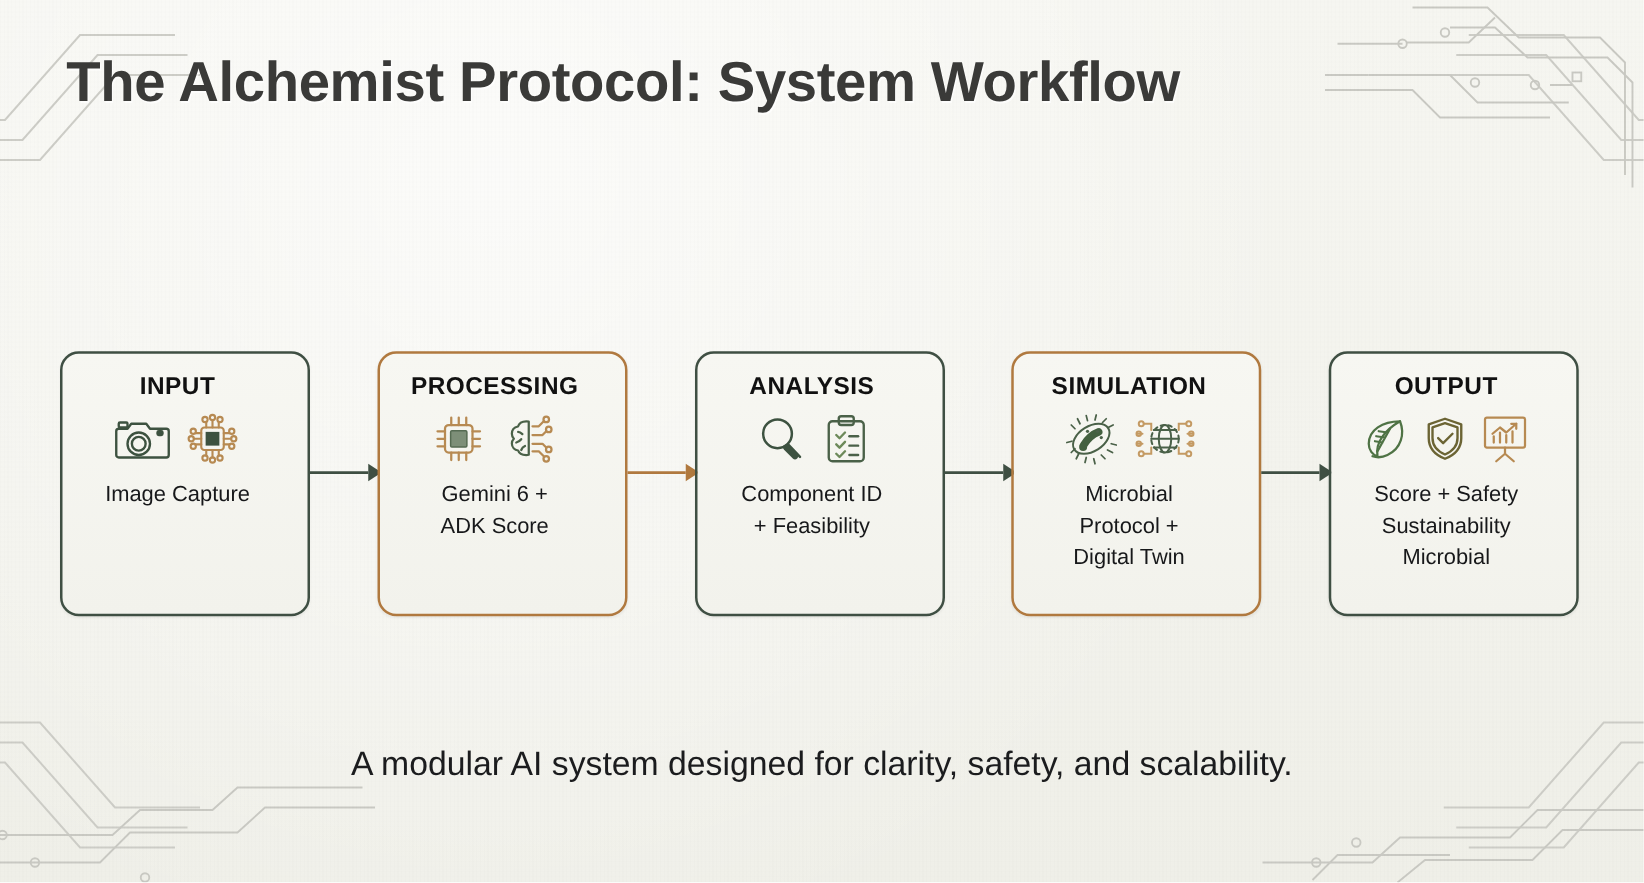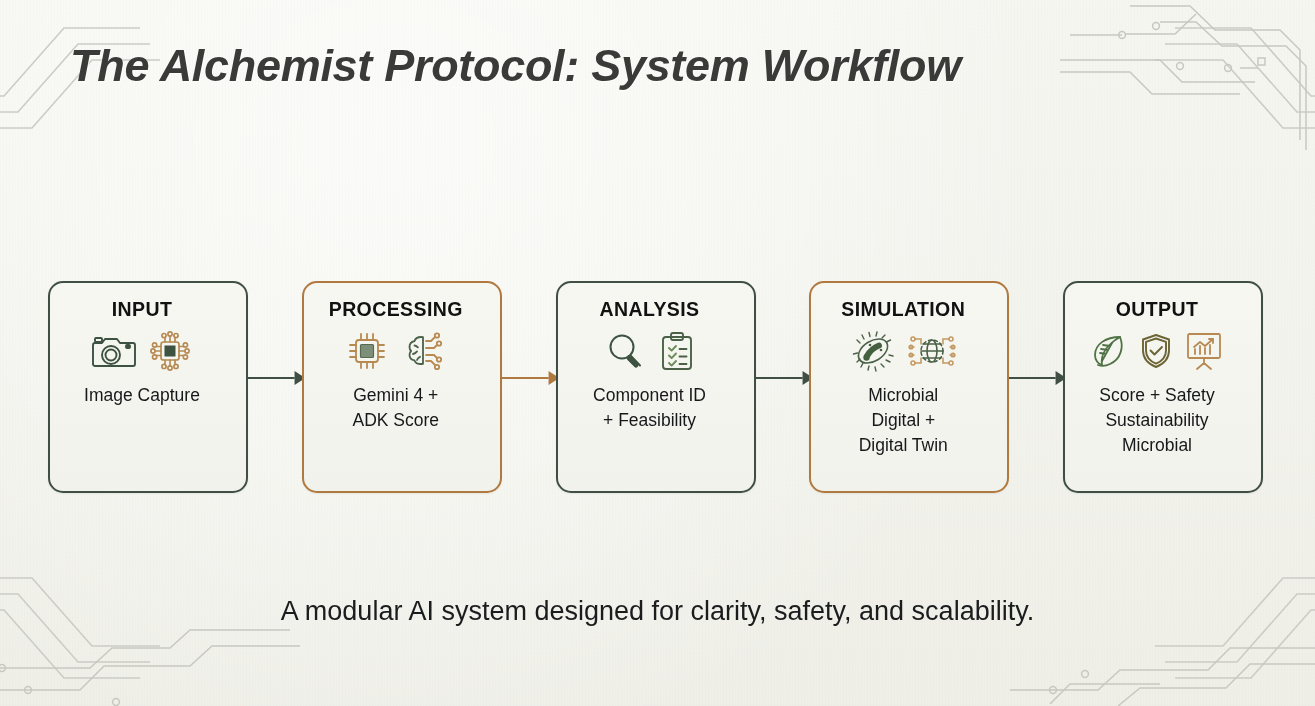--- a/index.html
+++ b/index.html
@@ -27,28 +27,27 @@
       repeating-linear-gradient(90deg, rgba(0,0,0,0.014) 0 1px, rgba(255,255,255,0) 1px 3px),
       repeating-linear-gradient(0deg, rgba(0,0,0,0.012) 0 1px, rgba(255,255,255,0) 1px 4px);
   }
   .frame-svg, .circuit-svg {
     position: absolute; inset: 0;
     pointer-events: none;
   }
 
   .title {
     position: absolute;
-    left: 70px; top: 40px;
+    left: 53px; top: 40px;
     font-size: 45px;
     font-weight: bold;
     letter-spacing: -0.3px;
     color: #3a3a38;
     text-shadow: 1px 1px 0 rgba(255,255,255,0.7);
     white-space: nowrap;
-    font-style: italic;
   }
 
   .flow {
     position: absolute;
     left: 48px; top: 281px;
     width: 1215px; height: 212px;
     display: flex;
     align-items: flex-start;
   }
   .card {
@@ -238,21 +237,21 @@
             <path d="M27 26h8l3 3"></path>
             <path d="M27 32h5l4 4"></path>
             <circle cx="38" cy="6.5" r="2.2"></circle>
             <circle cx="40" cy="14.5" r="2.2"></circle>
             <circle cx="40" cy="30.5" r="2.2"></circle>
             <circle cx="38" cy="38" r="2.2"></circle>
           </g>
         </svg>
       </div>
       <div class="card-desc">
-        <div>Gemini 4 +</div>
+        <div>Gemini 6 +</div>
         <div>ADK Score</div>
       </div>
     </div>
 
     <div class="connector">
       <svg viewBox="0 0 60 212" preserveAspectRatio="none">
         <line x1="0" y1="97" x2="52" y2="97" stroke="#b0793f" stroke-width="2.2" vector-effect="non-scaling-stroke"></line>
         <polygon points="52,90 64,97 52,104" fill="#b0793f"></polygon>
       </svg>
     </div>
@@ -320,21 +319,21 @@
               <circle cx="43" cy="34" r="2"></circle>
             <circle cx="3" cy="18" r="1.8"></circle>
               <circle cx="3" cy="26" r="1.8"></circle>
             <circle cx="45" cy="18" r="1.8"></circle>
               <circle cx="45" cy="26" r="1.8"></circle>
           </g>
         </svg>
       </div>
       <div class="card-desc">
         <div>Microbial</div>
-        <div>Digital +</div>
+        <div>Protocol +</div>
         <div>Digital Twin</div>
       </div>
     </div>
 
     <div class="connector">
       <svg viewBox="0 0 60 212" preserveAspectRatio="none">
         <line x1="0" y1="97" x2="52" y2="97" stroke="#3f4f43" stroke-width="2.2" vector-effect="non-scaling-stroke"></line>
         <polygon points="52,90 64,97 52,104" fill="#3f4f43"></polygon>
       </svg>
     </div>

